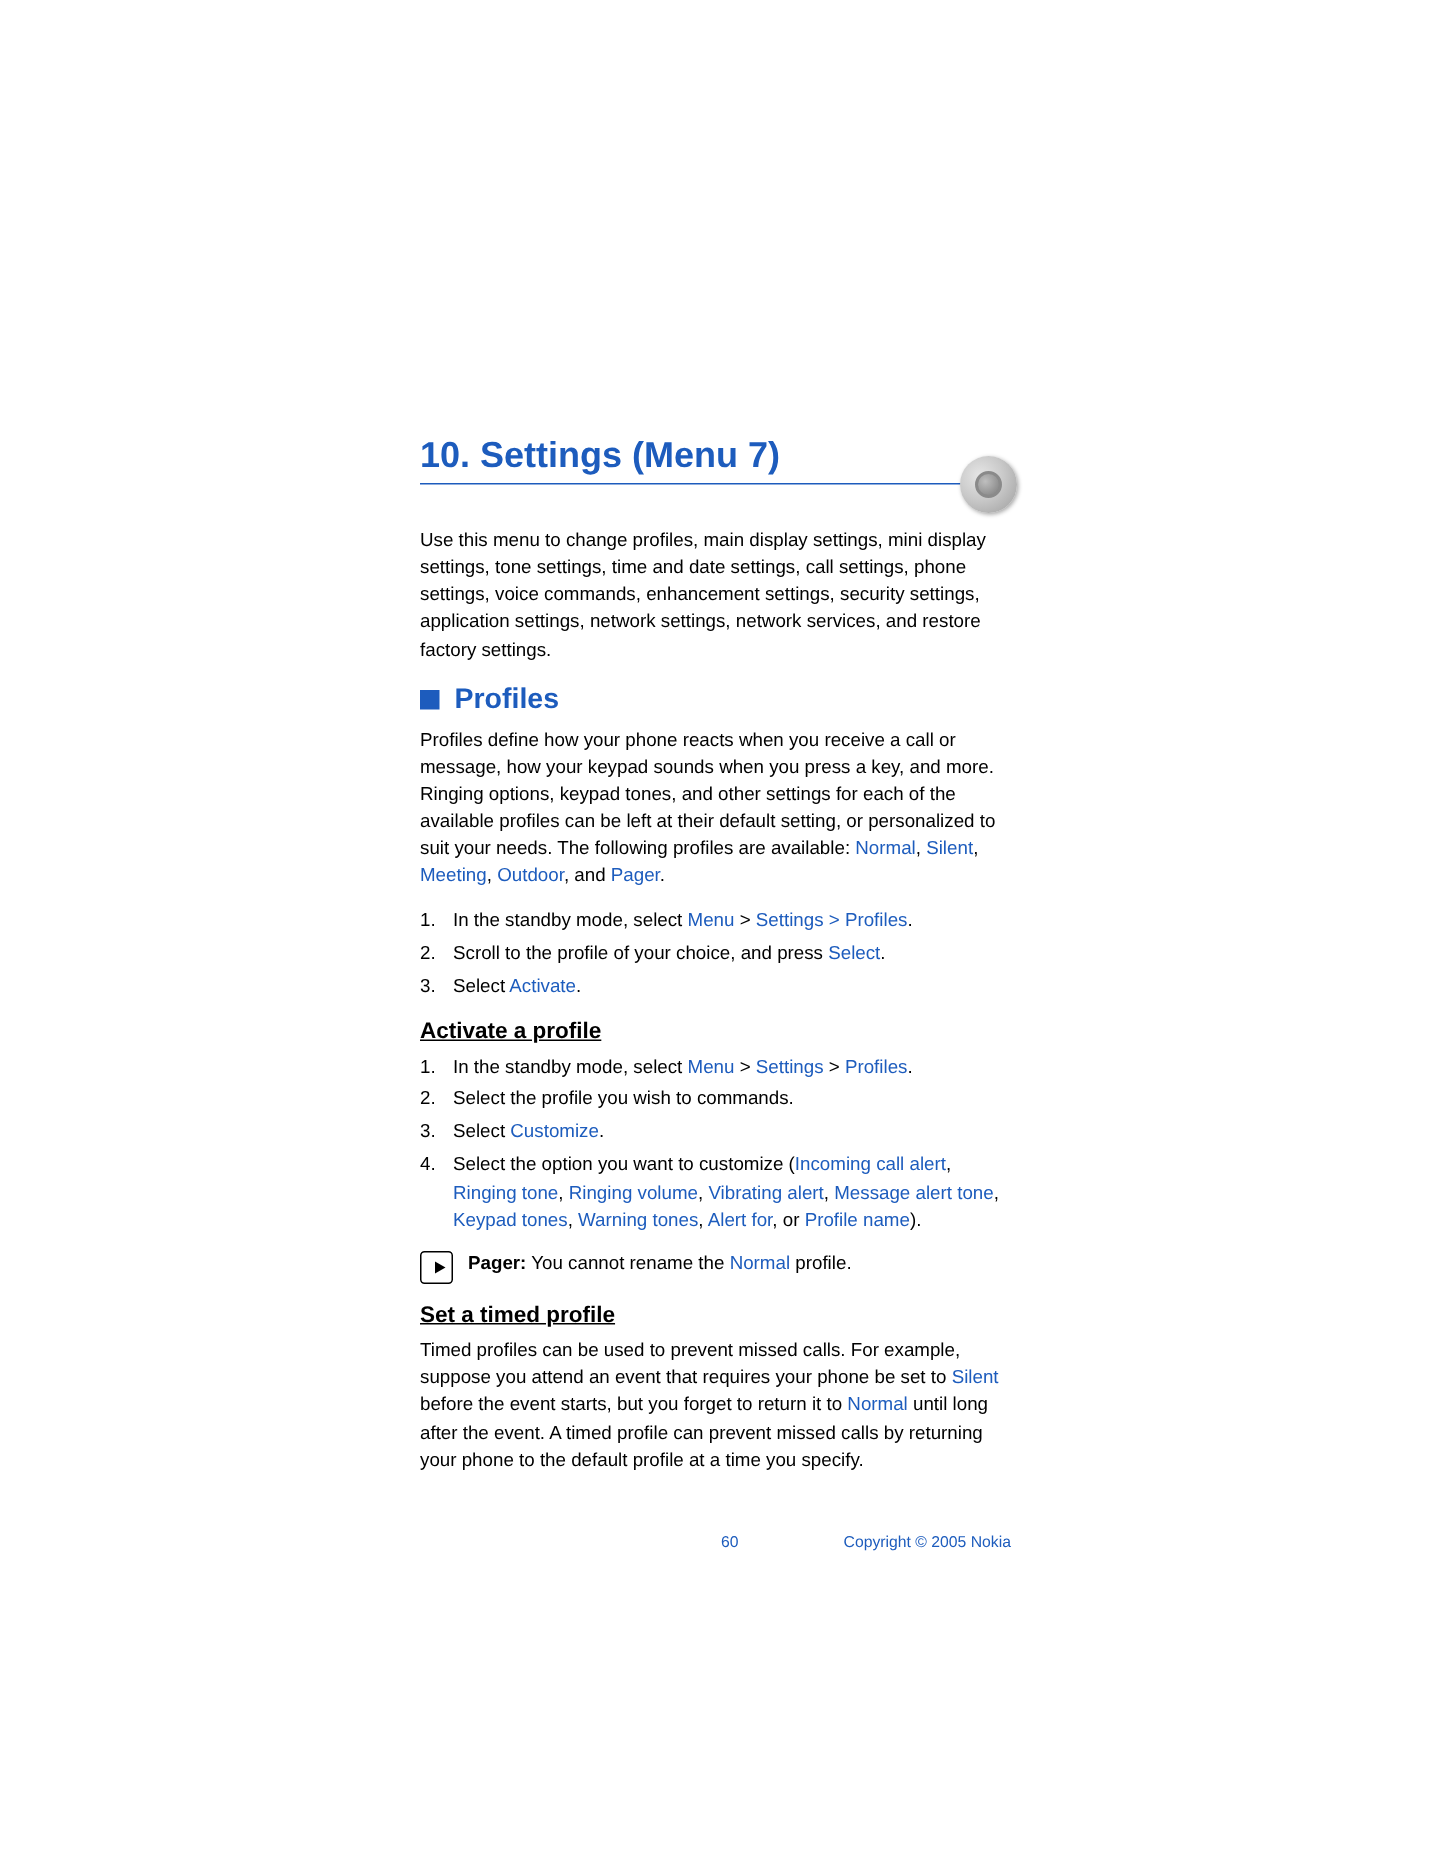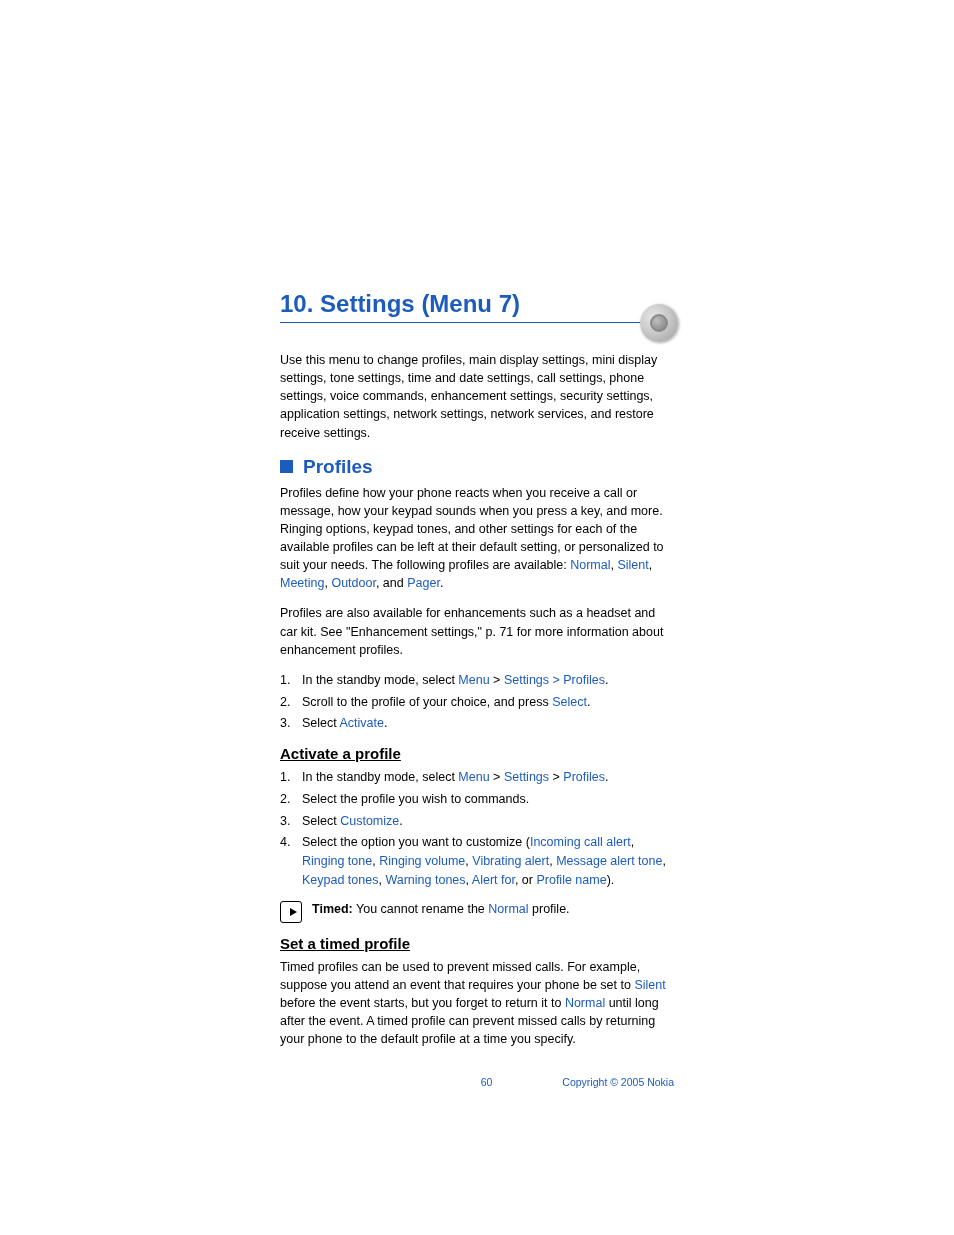--- a/index.html
+++ b/index.html
@@ -127,48 +127,47 @@
   .note-text {
     font-size: 12.5px;
     line-height: 1.45;
   }
   .footer {
     display: flex;
     justify-content: flex-end;
     gap: 70px;
     font-size: 10.5px;
     color: #1d5cbd;
-    margin-top: 28px;
+    margin-top: 40px;
     text-align: right;
   }
 </style>
 </head>
 <body>
 
 <div class="page">
 
   <div class="title-row">
     <div class="chapter-title">10. Settings (Menu 7)</div>
     <div class="settings-icon">
       <div class="settings-icon-inner"></div>
     </div>
   </div>
 
-  <p class="body-text">Use this menu to change profiles, main display settings, mini display settings, tone settings, time and date settings, call settings, phone settings, voice commands, enhancement settings, security settings, application settings, network settings, network services, and restore receive settings.</p>
+  <p class="body-text">Use this menu to change profiles, main display settings, mini display settings, tone settings, time and date settings, call settings, phone settings, voice commands, enhancement settings, security settings, application settings, network settings, network services, and restore factory settings.</p>
 
   <div class="section-header">
     <div class="square-bullet"></div>
     <div class="section-title">Profiles</div>
   </div>
 
   <p class="body-text">
     <span>Profiles define how your phone reacts when you receive a call or message, how your keypad sounds when you press a key, and more. Ringing options, keypad tones, and other settings for each of the available profiles can be left at their default setting, or personalized to suit your needs. The following profiles are available: </span><span class="it">Normal</span><span>, </span><span class="it">Silent</span><span>, </span><span class="it">Meeting</span><span>, </span><span class="it">Outdoor</span><span>, and </span><span class="it">Pager</span><span>.</span>
   </p>
 
-  <p class="body-text">Profiles are also available for enhancements such as a headset and car kit. See "Enhancement settings," p. 71 for more information about enhancement profiles.</p>
 
   <div class="ol">
     <div class="ol-item">
       <div class="ol-num">1.</div>
       <div class="ol-body">
         <span>In the standby mode, select </span><span class="it">Menu</span><span> &gt; </span><span class="it">Settings &gt; Profiles</span><span>.</span>
       </div>
     </div>
     <div class="ol-item">
       <div class="ol-num">2.</div>
@@ -207,21 +206,21 @@
       <div class="ol-num">4.</div>
       <div class="ol-body">
         <span>Select the option you want to customize (</span><span class="it">Incoming call alert</span><span>, </span><span class="it">Ringing tone</span><span>, </span><span class="it">Ringing volume</span><span>, </span><span class="it">Vibrating alert</span><span>, </span><span class="it">Message alert tone</span><span>, </span><span class="it">Keypad tones</span><span>, </span><span class="it">Warning tones</span><span>, </span><span class="it">Alert for</span><span>, or </span><span class="it">Profile name</span><span>).</span>
       </div>
     </div>
   </div>
 
   <div class="note-row">
     <div class="note-icon"></div>
     <div class="note-text">
-      <strong>Timed:</strong><span> You cannot rename the </span><span class="it">Normal</span><span> profile.</span>
+      <strong>Pager:</strong><span> You cannot rename the </span><span class="it">Normal</span><span> profile.</span>
     </div>
   </div>
 
   <div class="sub-title">Set a timed profile</div>
   <p class="body-text">
     <span>Timed profiles can be used to prevent missed calls. For example, suppose you attend an event that requires your phone be set to </span><span class="it">Silent</span><span> before the event starts, but you forget to return it to </span><span class="it">Normal</span><span> until long after the event. A timed profile can prevent missed calls by returning your phone to the default profile at a time you specify.</span>
   </p>
 
   <div class="footer">
     <span>60</span>

